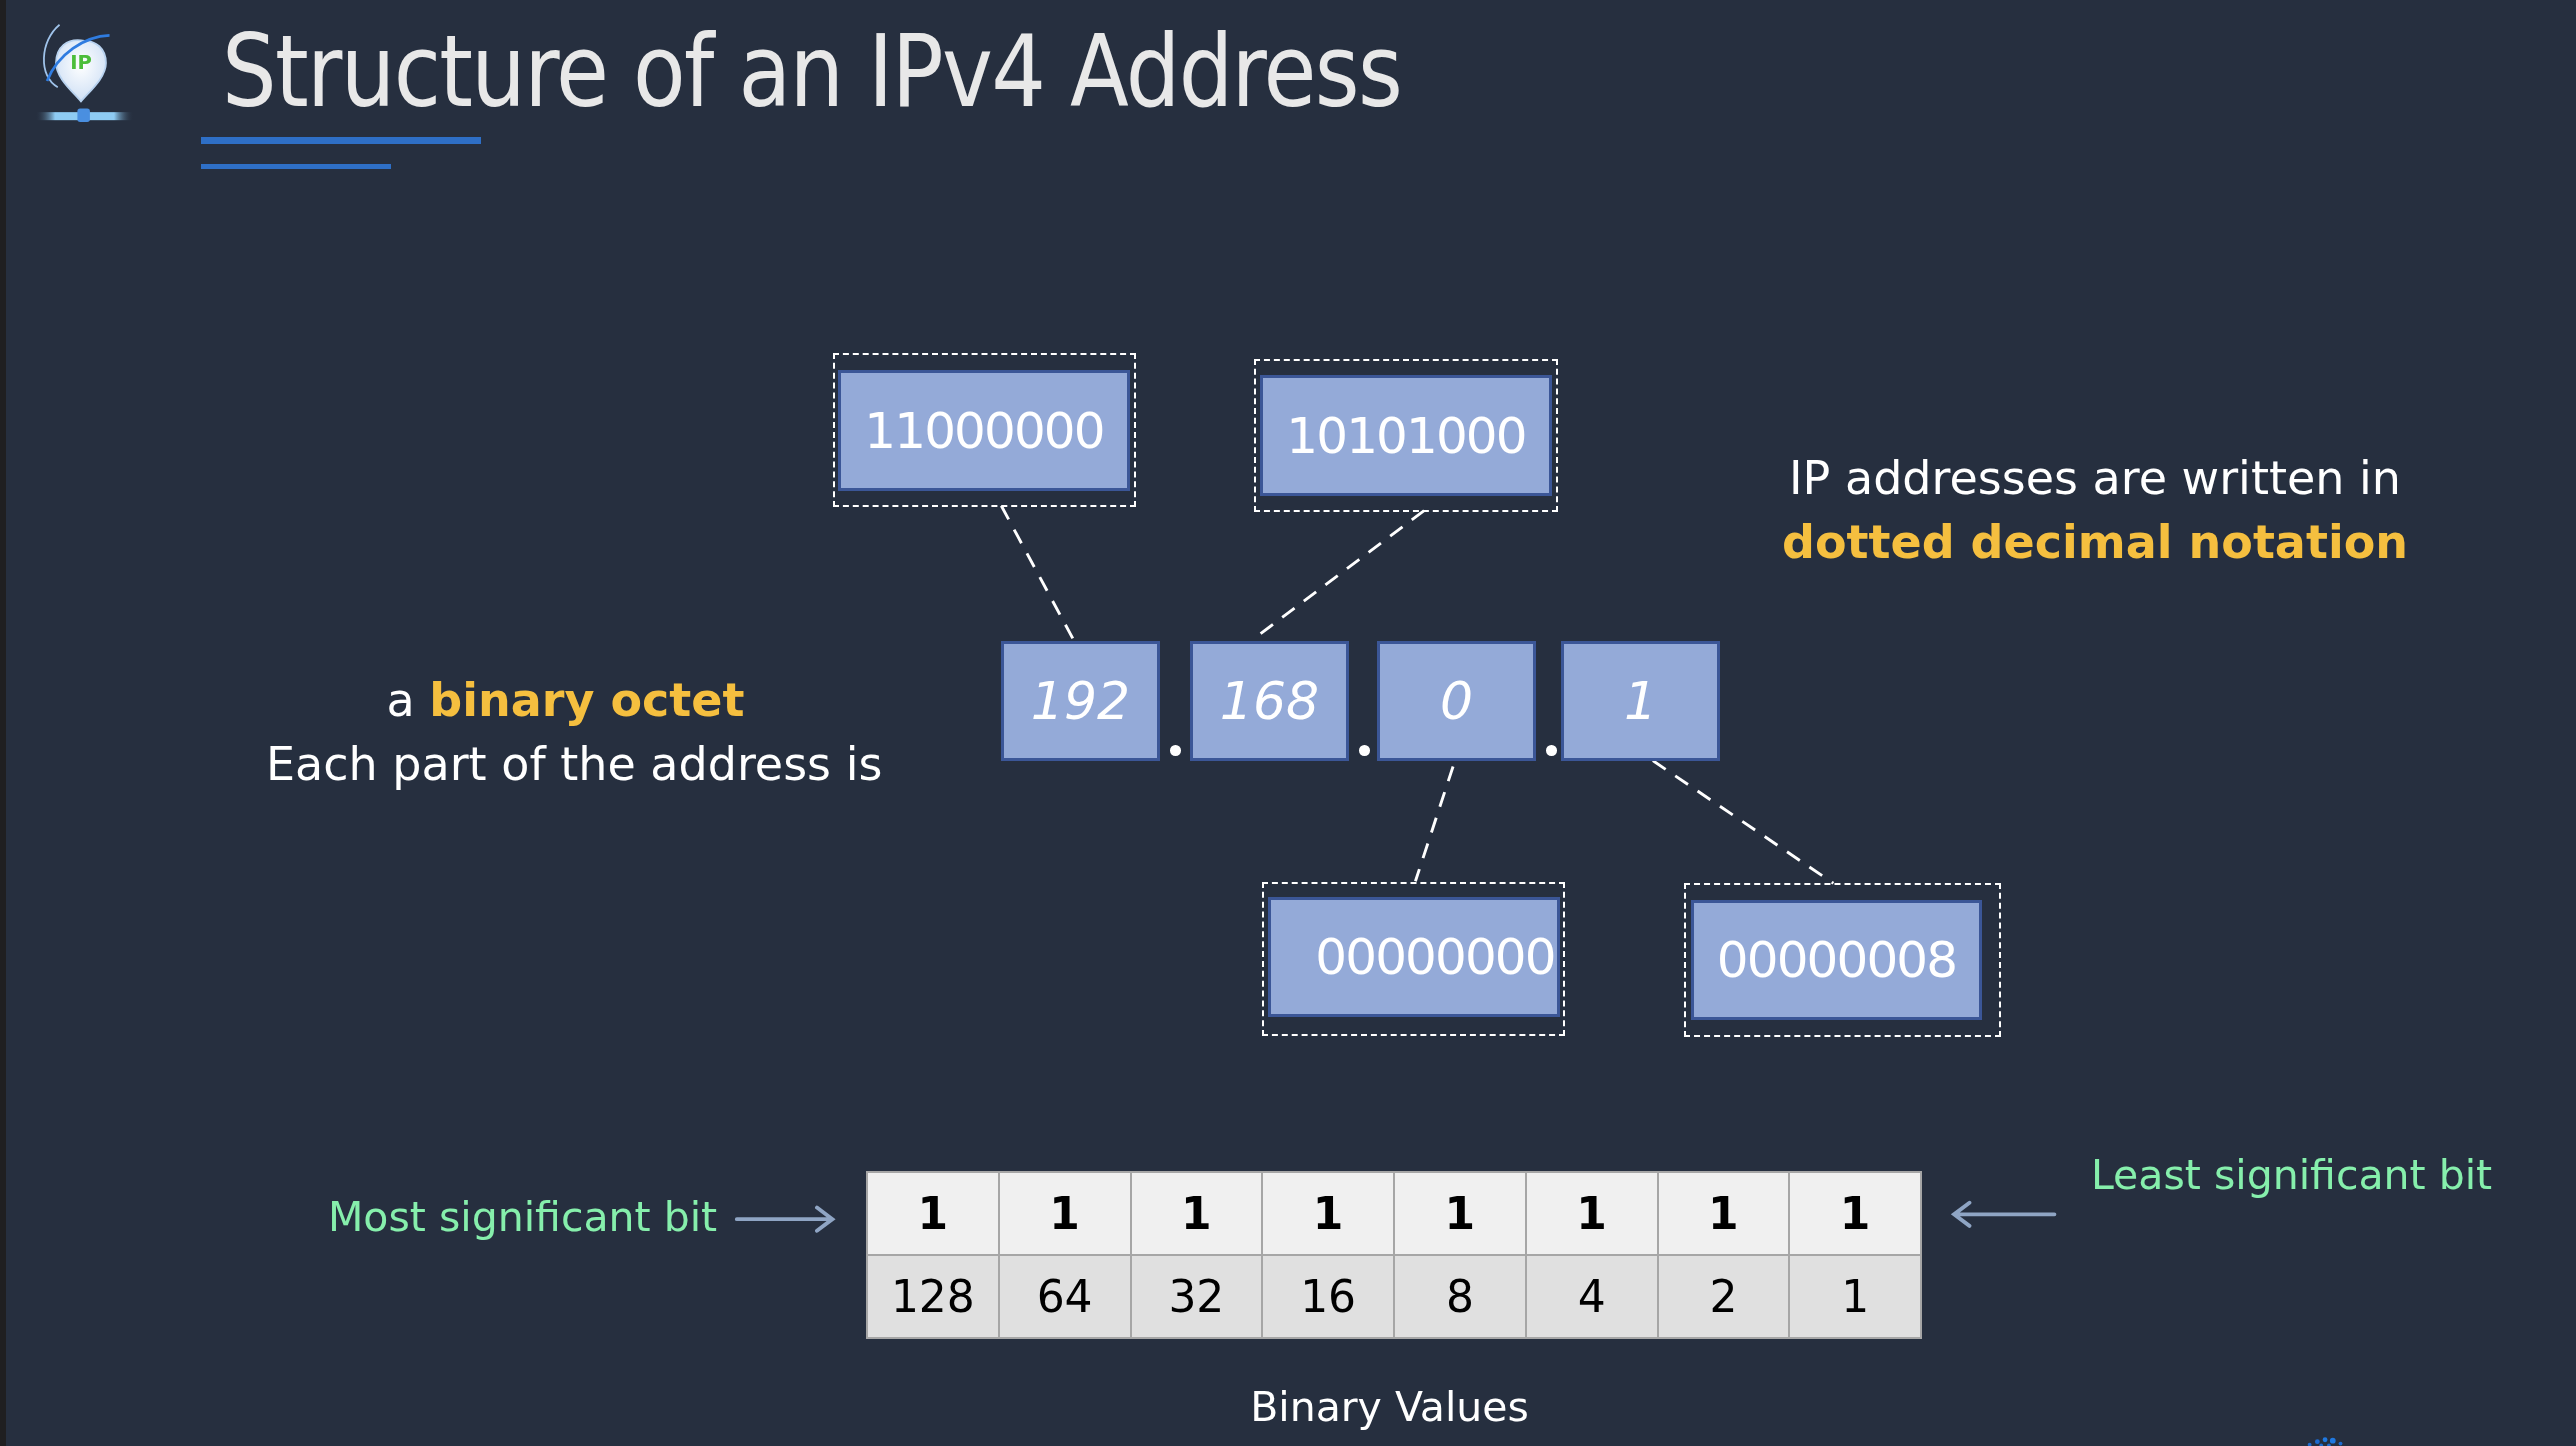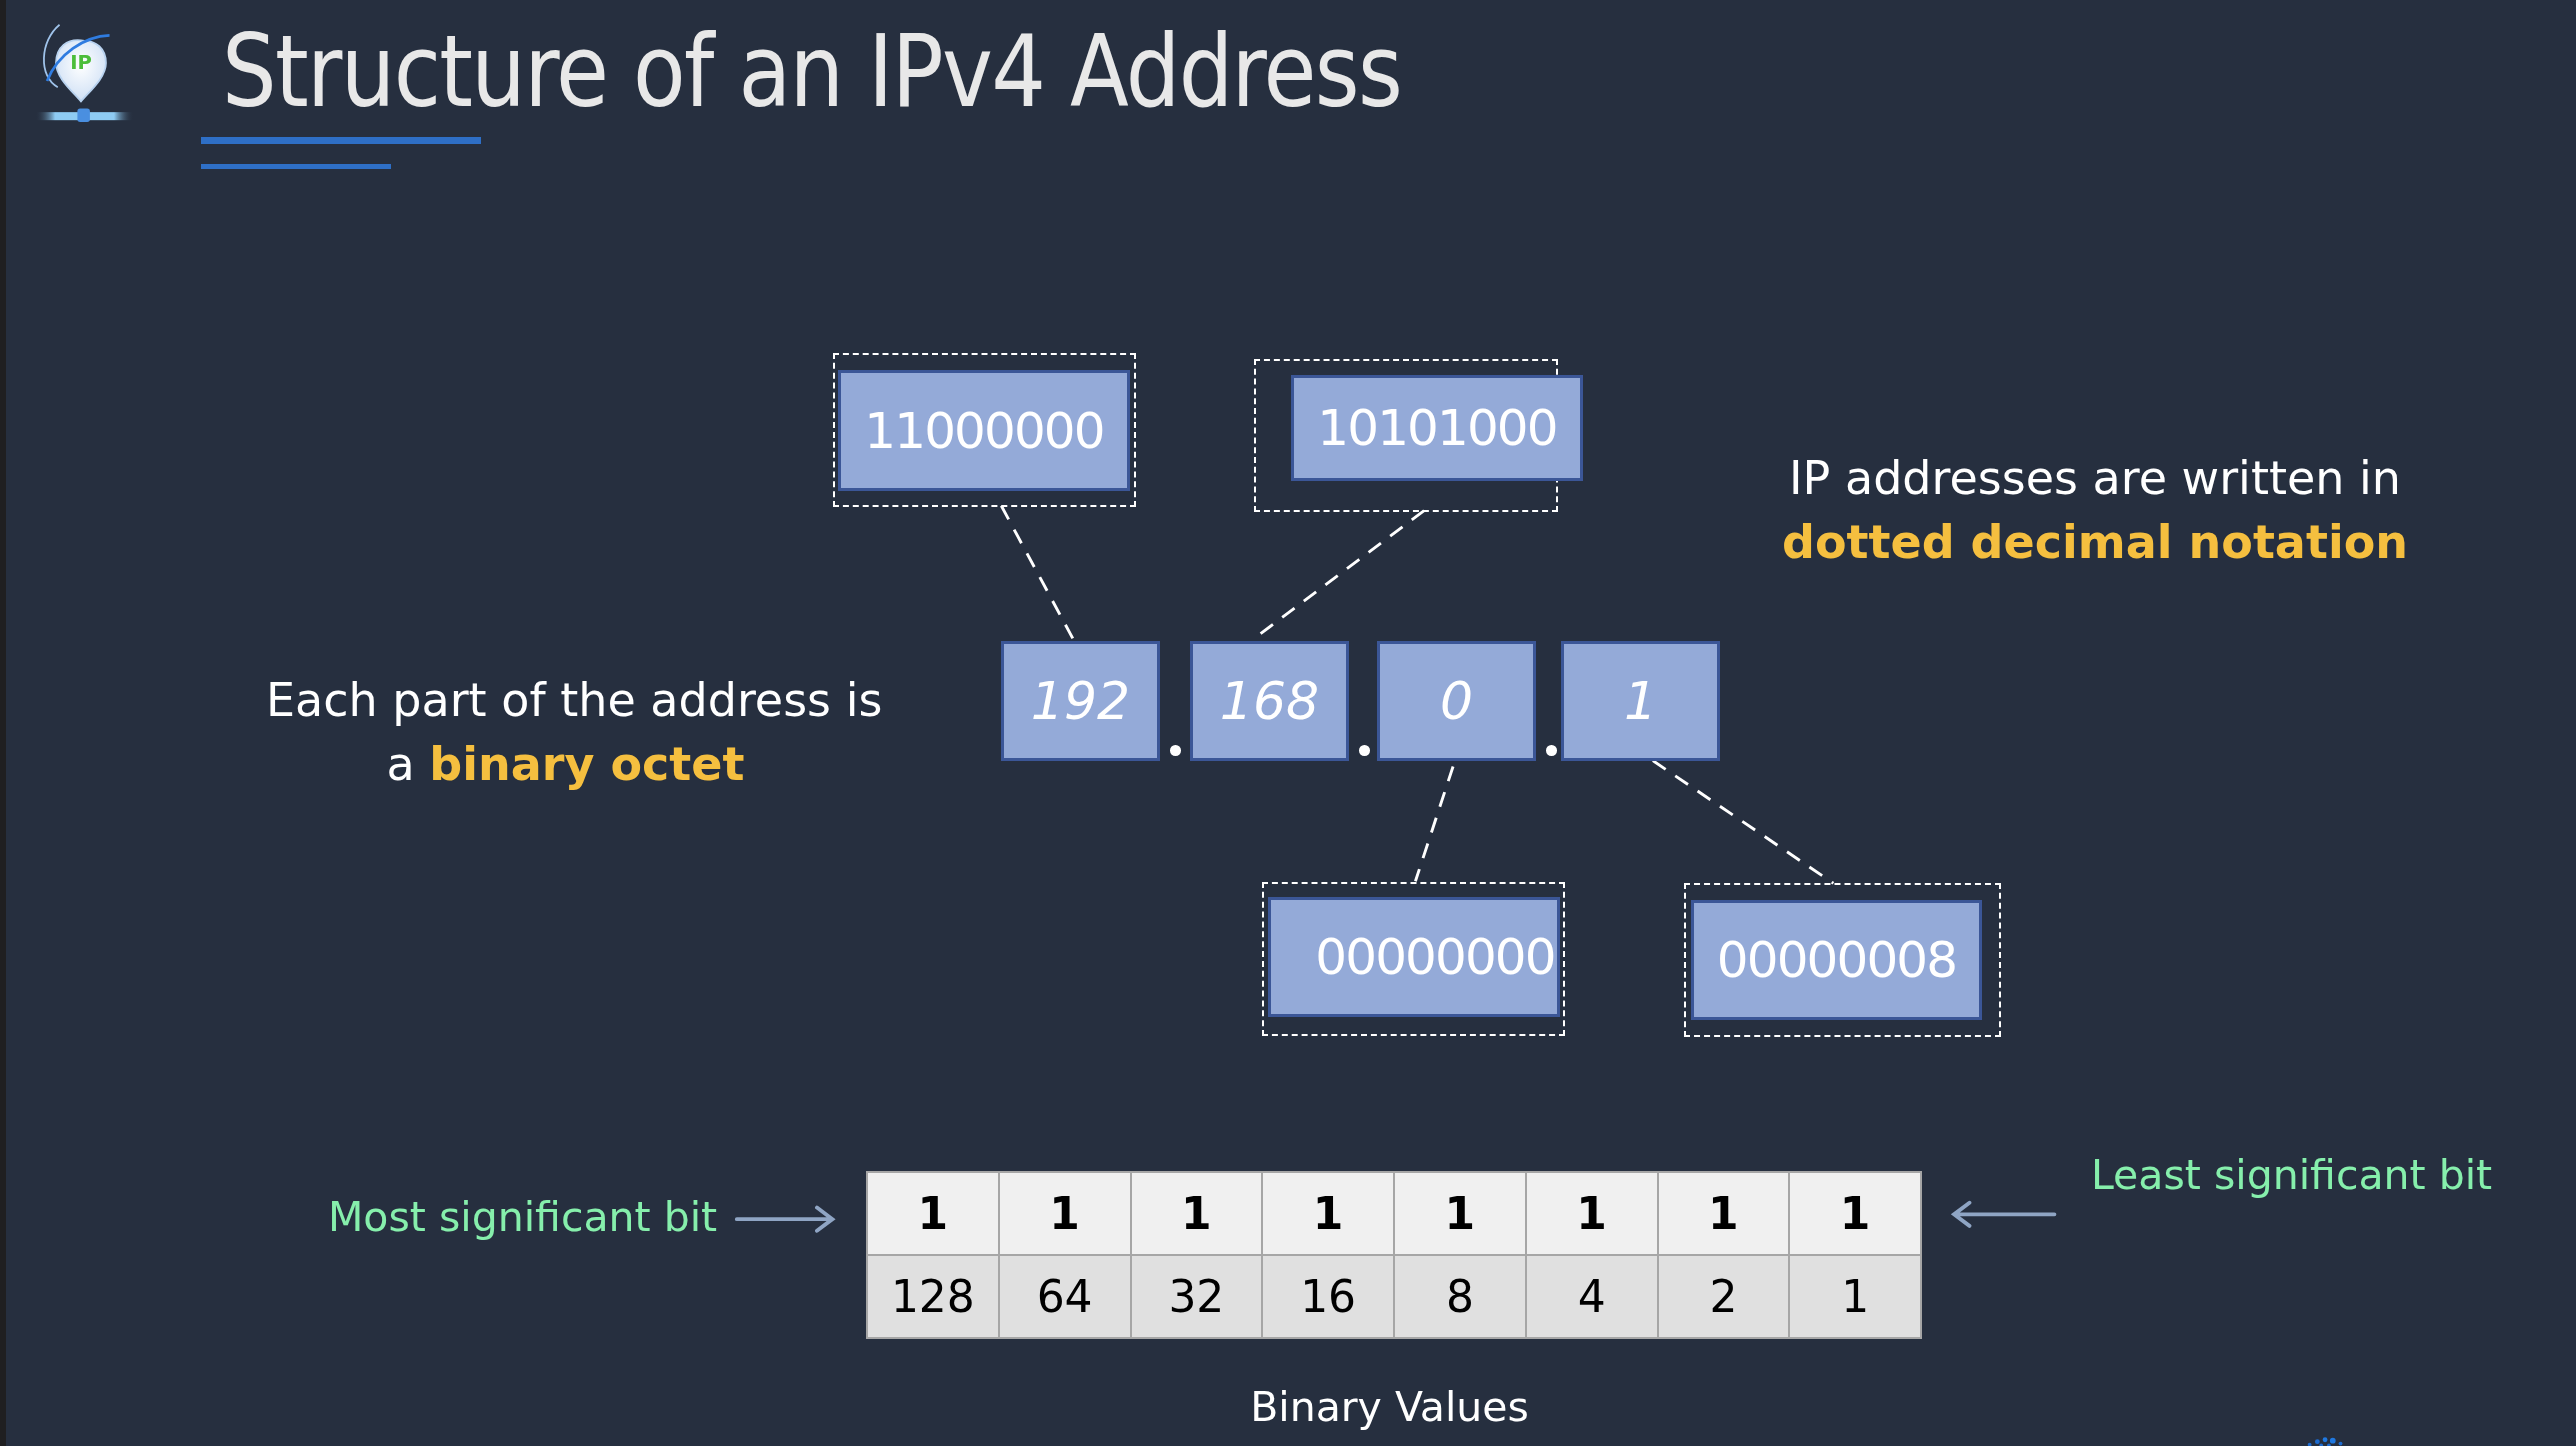--- a/index.html
+++ b/index.html
@@ -92,21 +92,21 @@
   <path d="M763 1263 L860 1263 M846 1251 L862 1263 L846 1275" fill="none" stroke="#8fa5c4" stroke-width="4" stroke-linecap="round"></path>
   <path d="M2128 1258 L2026 1258 M2040 1246 L2024 1258 L2040 1270" fill="none" stroke="#8fa5c4" stroke-width="4" stroke-linecap="round"></path>
 </svg>
 
 <div class="dashed-frame" style="left:833px;top:353px;width:303px;height:154px;"></div>
 <div class="box bin-box" style="left:838px;top:370px;width:292px;height:121px;">
   <span>11000000</span>
 </div>
 
 <div class="dashed-frame" style="left:1254px;top:359px;width:304px;height:153px;"></div>
-<div class="box bin-box" style="left:1260px;top:375px;width:292px;height:106px;margin-left:31px;">
+<div class="box bin-box" style="left:1260px;top:375px;width:292px;height:121px;">
   <span>10101000</span>
 </div>
 
 <div class="dashed-frame" style="left:1262px;top:882px;width:303px;height:154px;"></div>
 <div class="box bin-box" style="left:1268px;top:897px;width:292px;height:120px;padding-left:42px;">
   <span>00000000</span>
 </div>
 
 <div class="dashed-frame" style="left:1684px;top:883px;width:317px;height:154px;"></div>
 <div class="box bin-box" style="left:1691px;top:900px;width:291px;height:120px;">
@@ -123,22 +123,22 @@
 <div class="dot" style="left:1359px;top:745px;"></div>
 <div class="box dec-box" style="left:1377px;top:641px;width:159px;height:120px;">
   <span>0</span>
 </div>
 <div class="dot" style="left:1546px;top:745px;"></div>
 <div class="box dec-box" style="left:1561px;top:641px;width:159px;height:120px;">
   <span>1</span>
 </div>
 
 <div class="caption" style="left:266px;top:668px;width:599px;">
+  <div><span>a </span><span class="hl">binary octet</span></div>
   <div>Each part of the address is</div>
-  <div><span>a </span><span class="hl">binary octet</span></div>
 </div>
 
 <div class="caption" style="left:1781px;top:446px;width:628px;">
   <div>IP addresses are written in</div>
   <div class="hl">dotted decimal notation</div>
 </div>
 
 <div class="side-label" style="left:328px;top:1193px;">Most significant bit</div>
 <div class="side-label" style="left:2091px;top:1151px;">Least significant bit</div>
 

